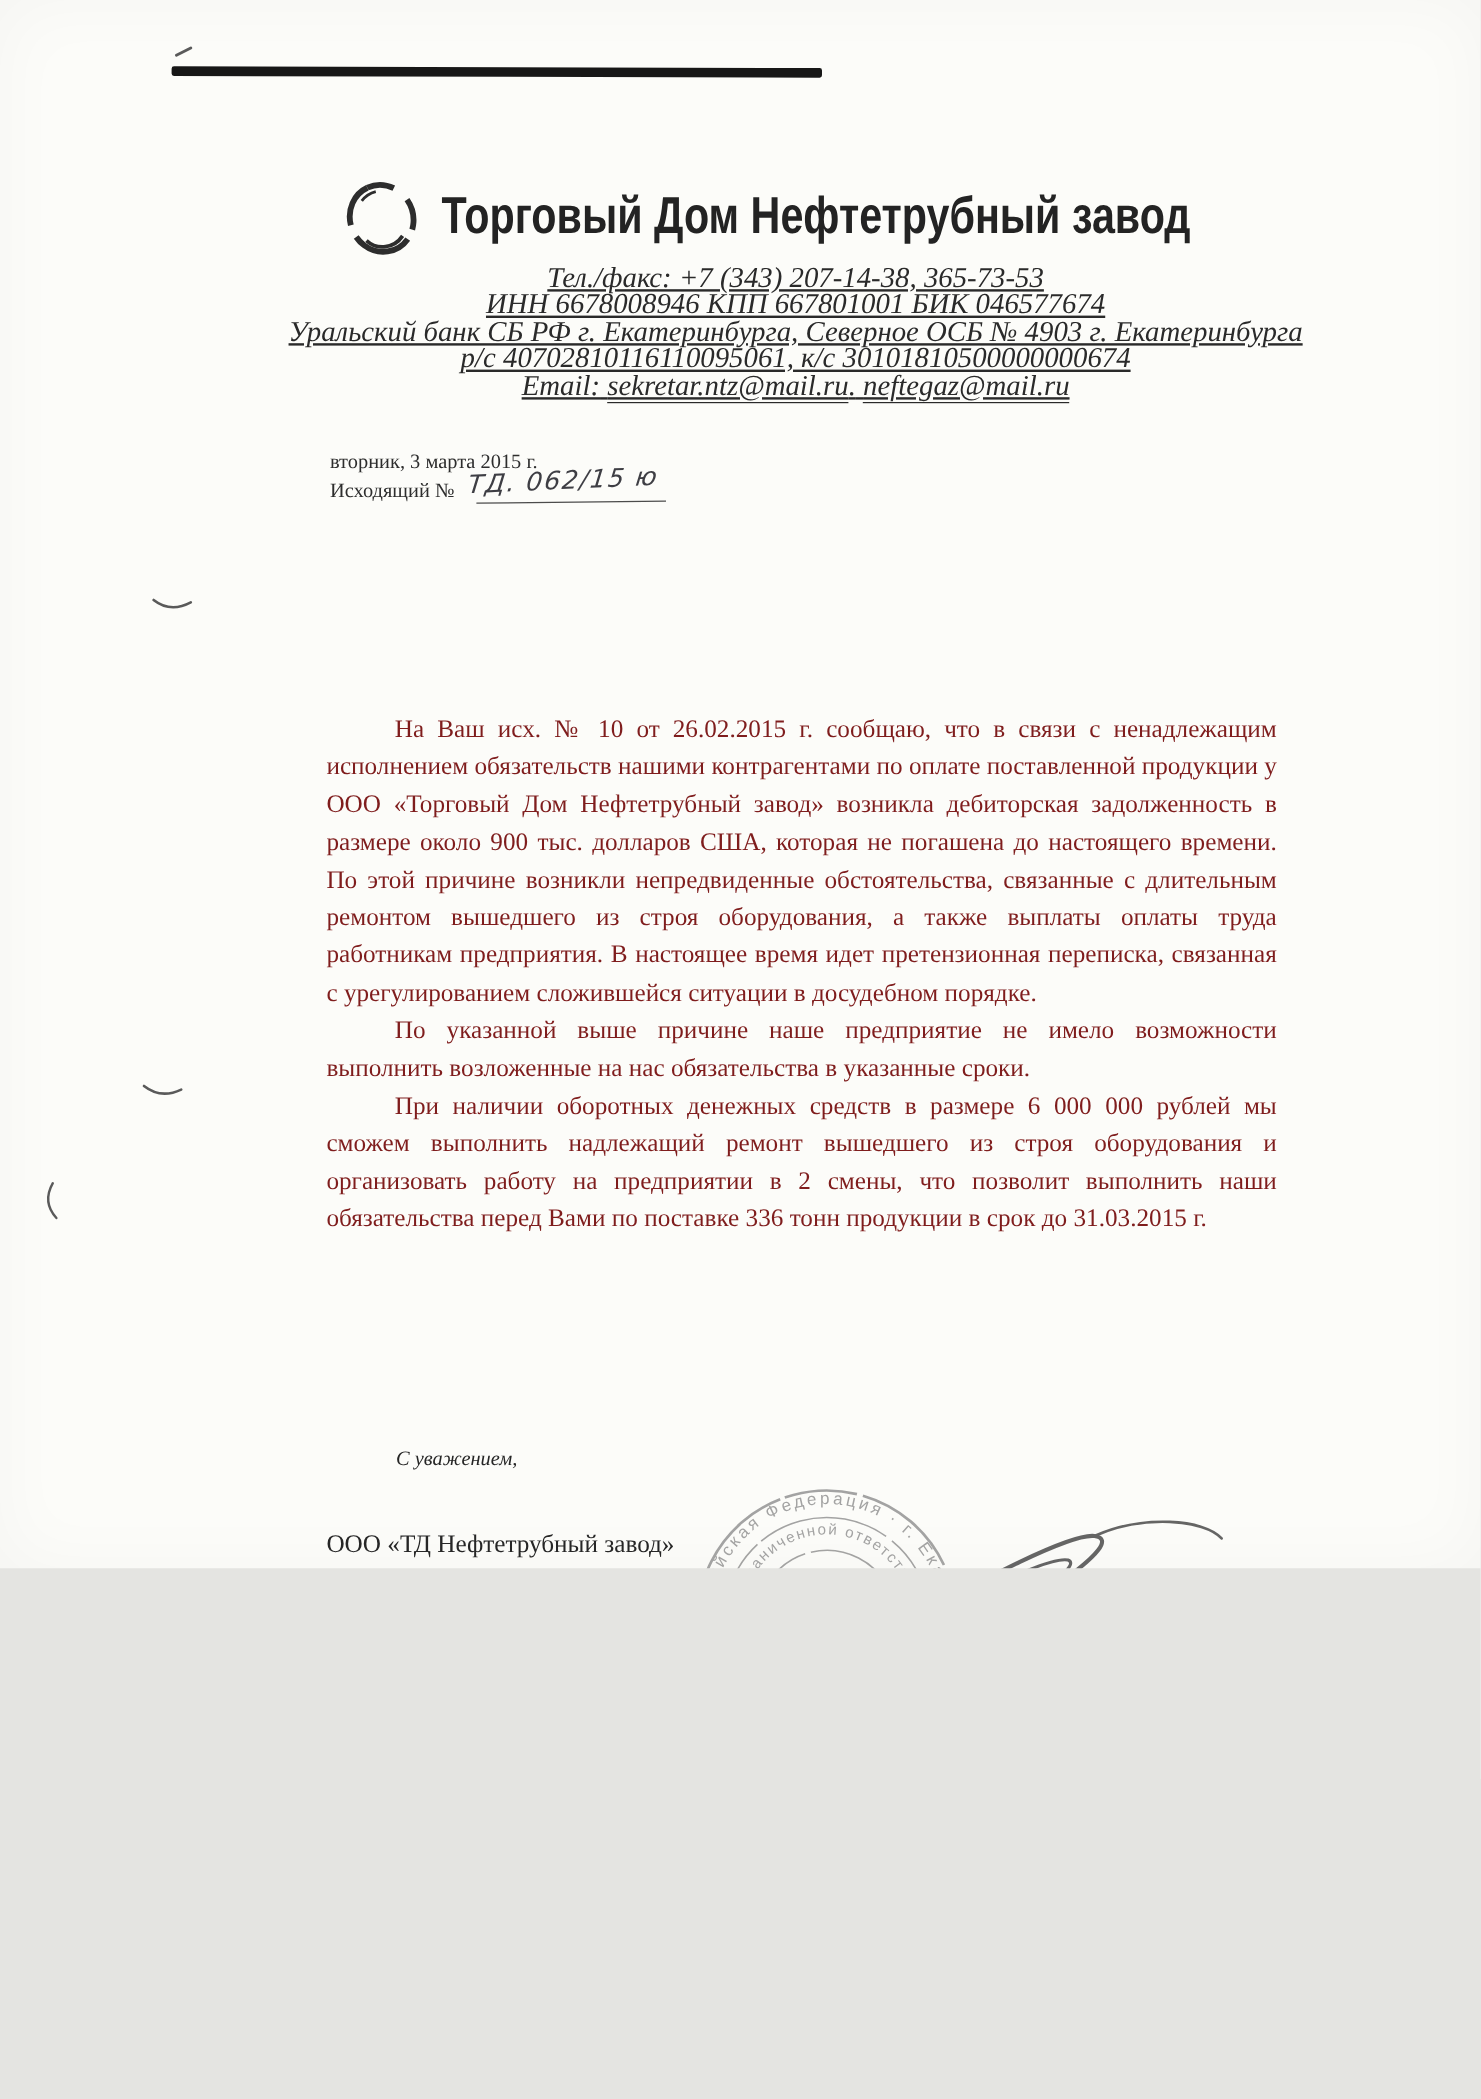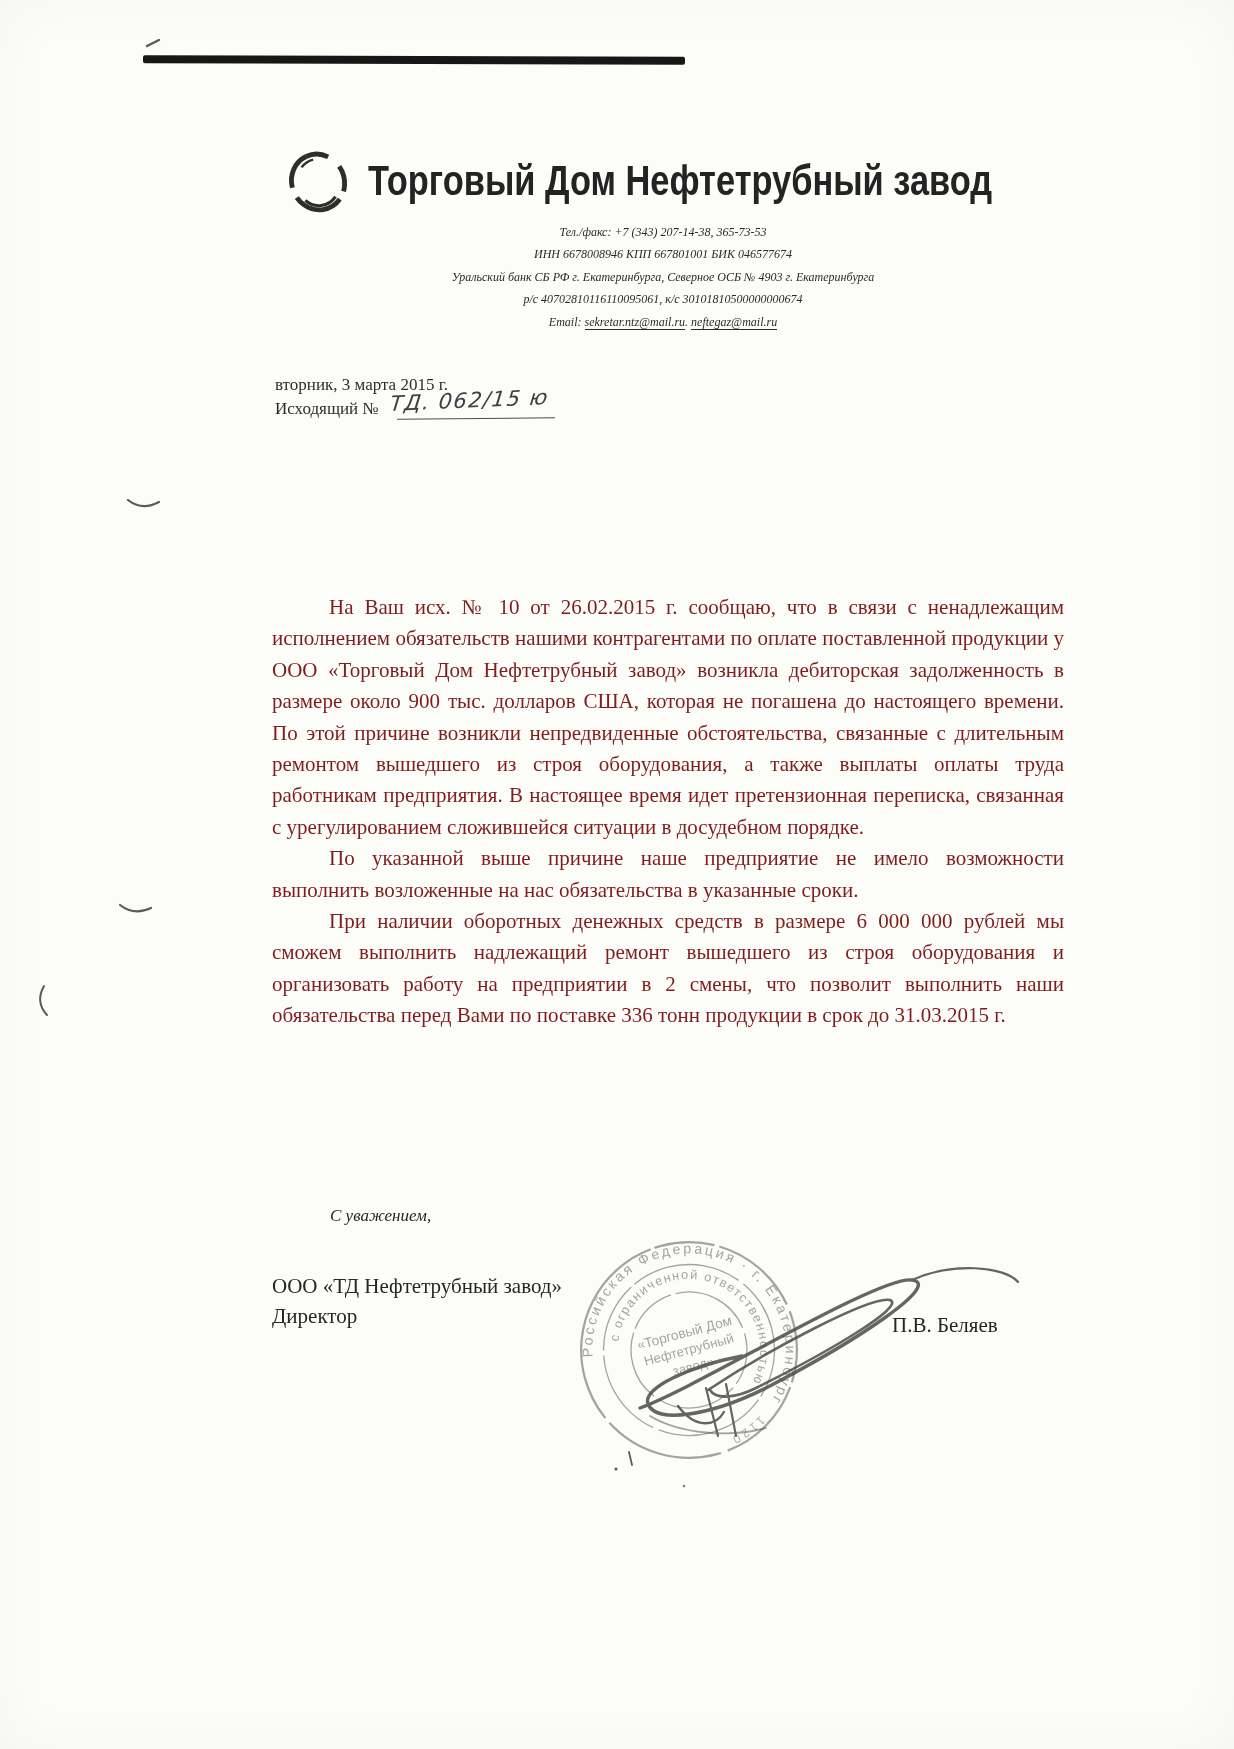--- a/index.html
+++ b/index.html
@@ -1,34 +1,34 @@
 <!DOCTYPE html>
 <html lang="ru"><head>
 <meta charset="utf-8">
 <style>
   html,body{margin:0;padding:0;}
   body{background:#e4e4e1;font-family:"Liberation Serif",serif;}
   .page{
-    position:relative;width:1234px;height:1749px;margin:0 auto;
+    position:relative;width:1234px;height:1307px;margin:0 auto;
     background:#fcfcf9;color:#242424;overflow:hidden;
     box-shadow:inset 0 0 60px rgba(0,0,0,0.03);
   }
   
   .scan-topbar{position:absolute;left:143px;top:56px;width:542px;height:8px;background:#171717;transform:rotate(.15deg);border-radius:2px;}
   .artifact-svg{position:absolute;left:0;top:0;width:1234px;height:1749px;pointer-events:none;}
   
   .logo{position:absolute;left:284px;top:146px;width:68px;height:72px;}
   .company-name{
     position:absolute;left:368px;top:156px;white-space:nowrap;
     font-family:"Liberation Sans",sans-serif;font-weight:bold;font-size:40px;color:#232323;
     transform:scaleX(.86) scaleY(1.08);transform-origin:left top;letter-spacing:0px;
   }
   .lh-contacts{
     position:absolute;left:92px;top:221px;width:1142px;text-align:center;
-    font-style:italic;font-size:12px;line-height:22.4px;color:#2a2a2a;
+    font-style:italic;font-size:24px;line-height:22.4px;color:#2a2a2a;text-decoration:underline;
   }
   .lh-contacts .u{border-bottom:1.4px solid #2a2a2a;}
   
   .ref-block{position:absolute;left:275px;top:374px;font-size:17px;line-height:21px;color:#2d2d2d;}
   .outgoing-row{position:relative;margin-top:2px;}
   .handwritten{
     display:inline-block;font-family:"DejaVu Sans",sans-serif;font-style:italic;
     font-size:21px;color:#3e3e44;letter-spacing:1.5px;
     transform:rotate(-2.5deg) skewX(-9deg);transform-origin:left bottom;
     position:relative;top:-3px;margin-left:10px;

